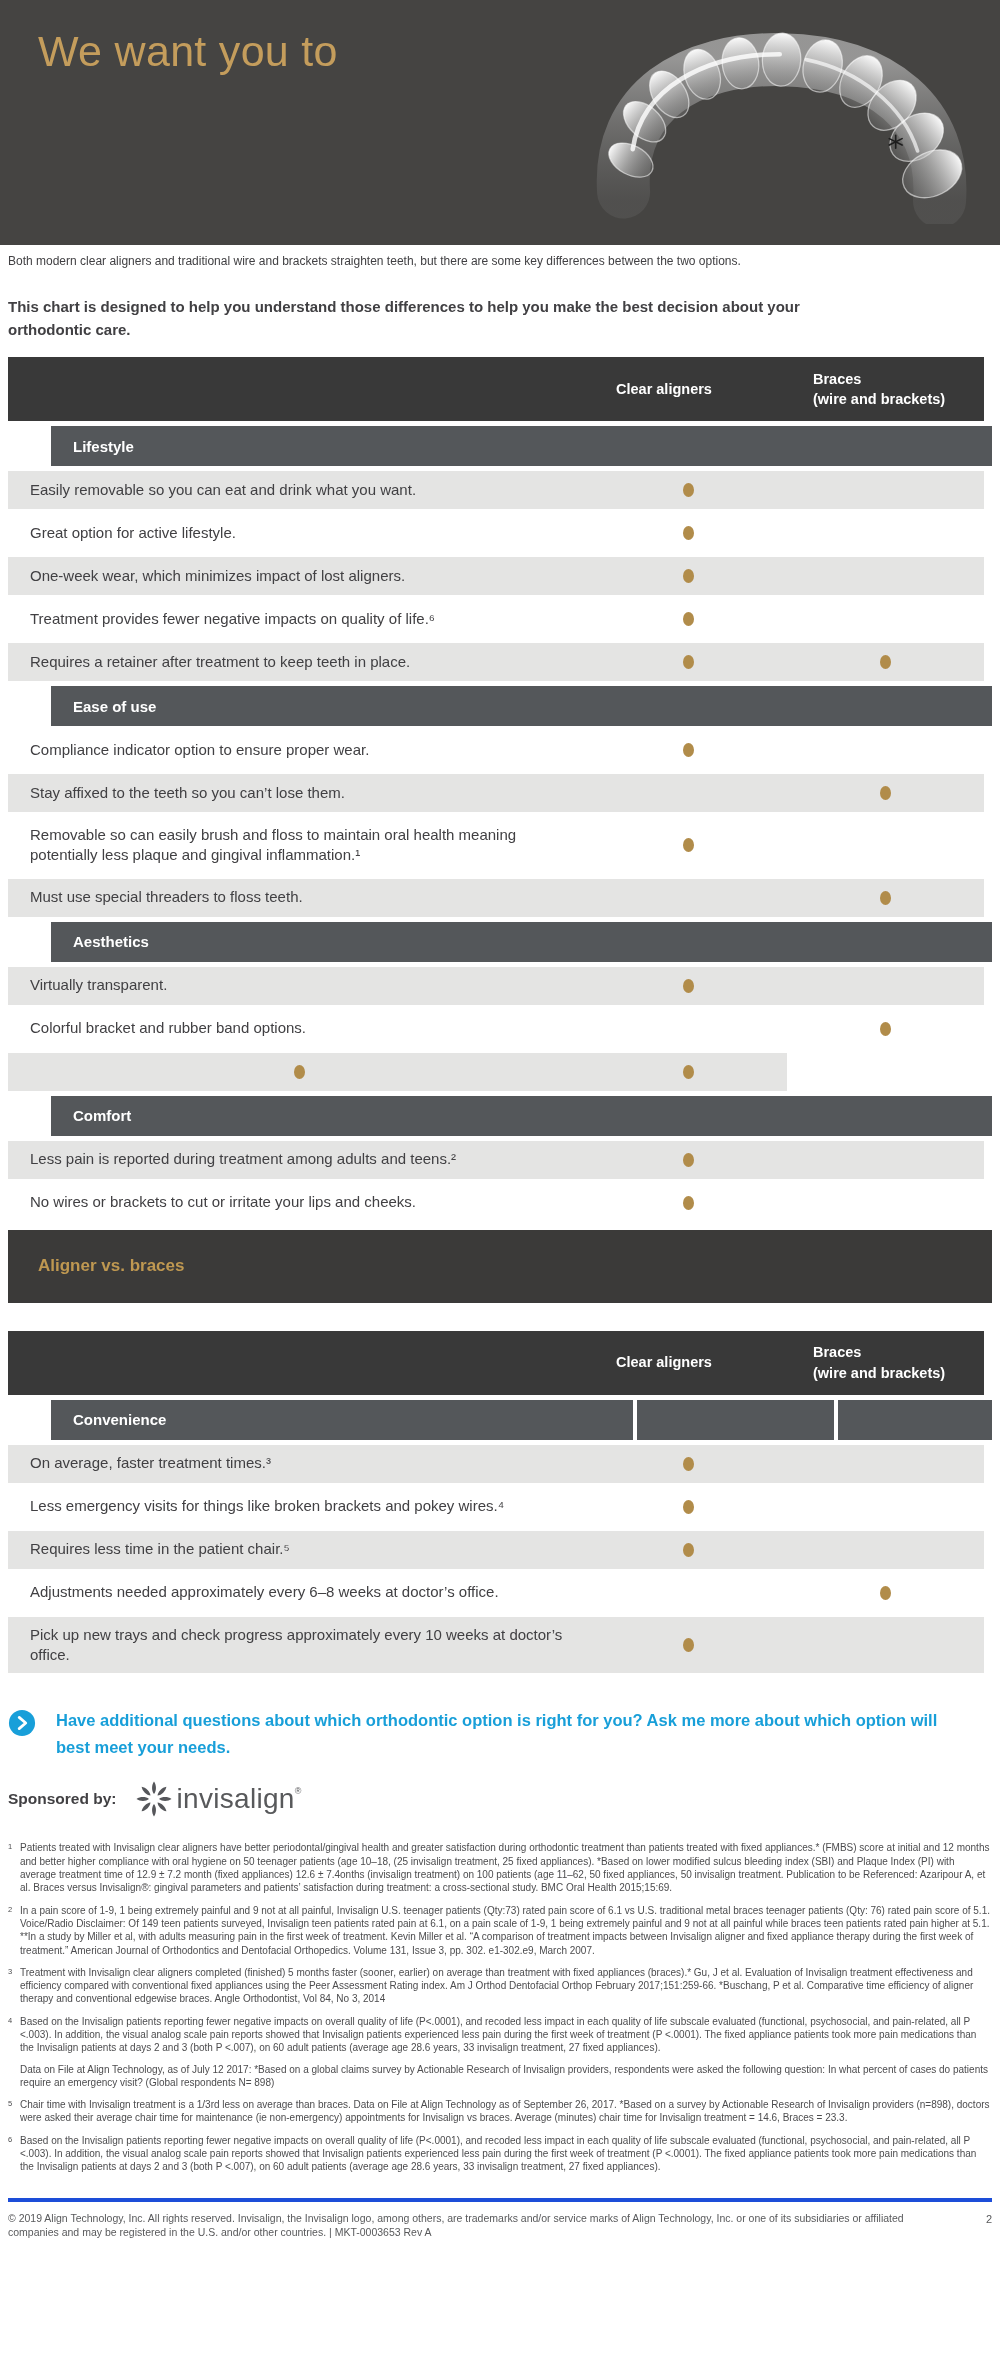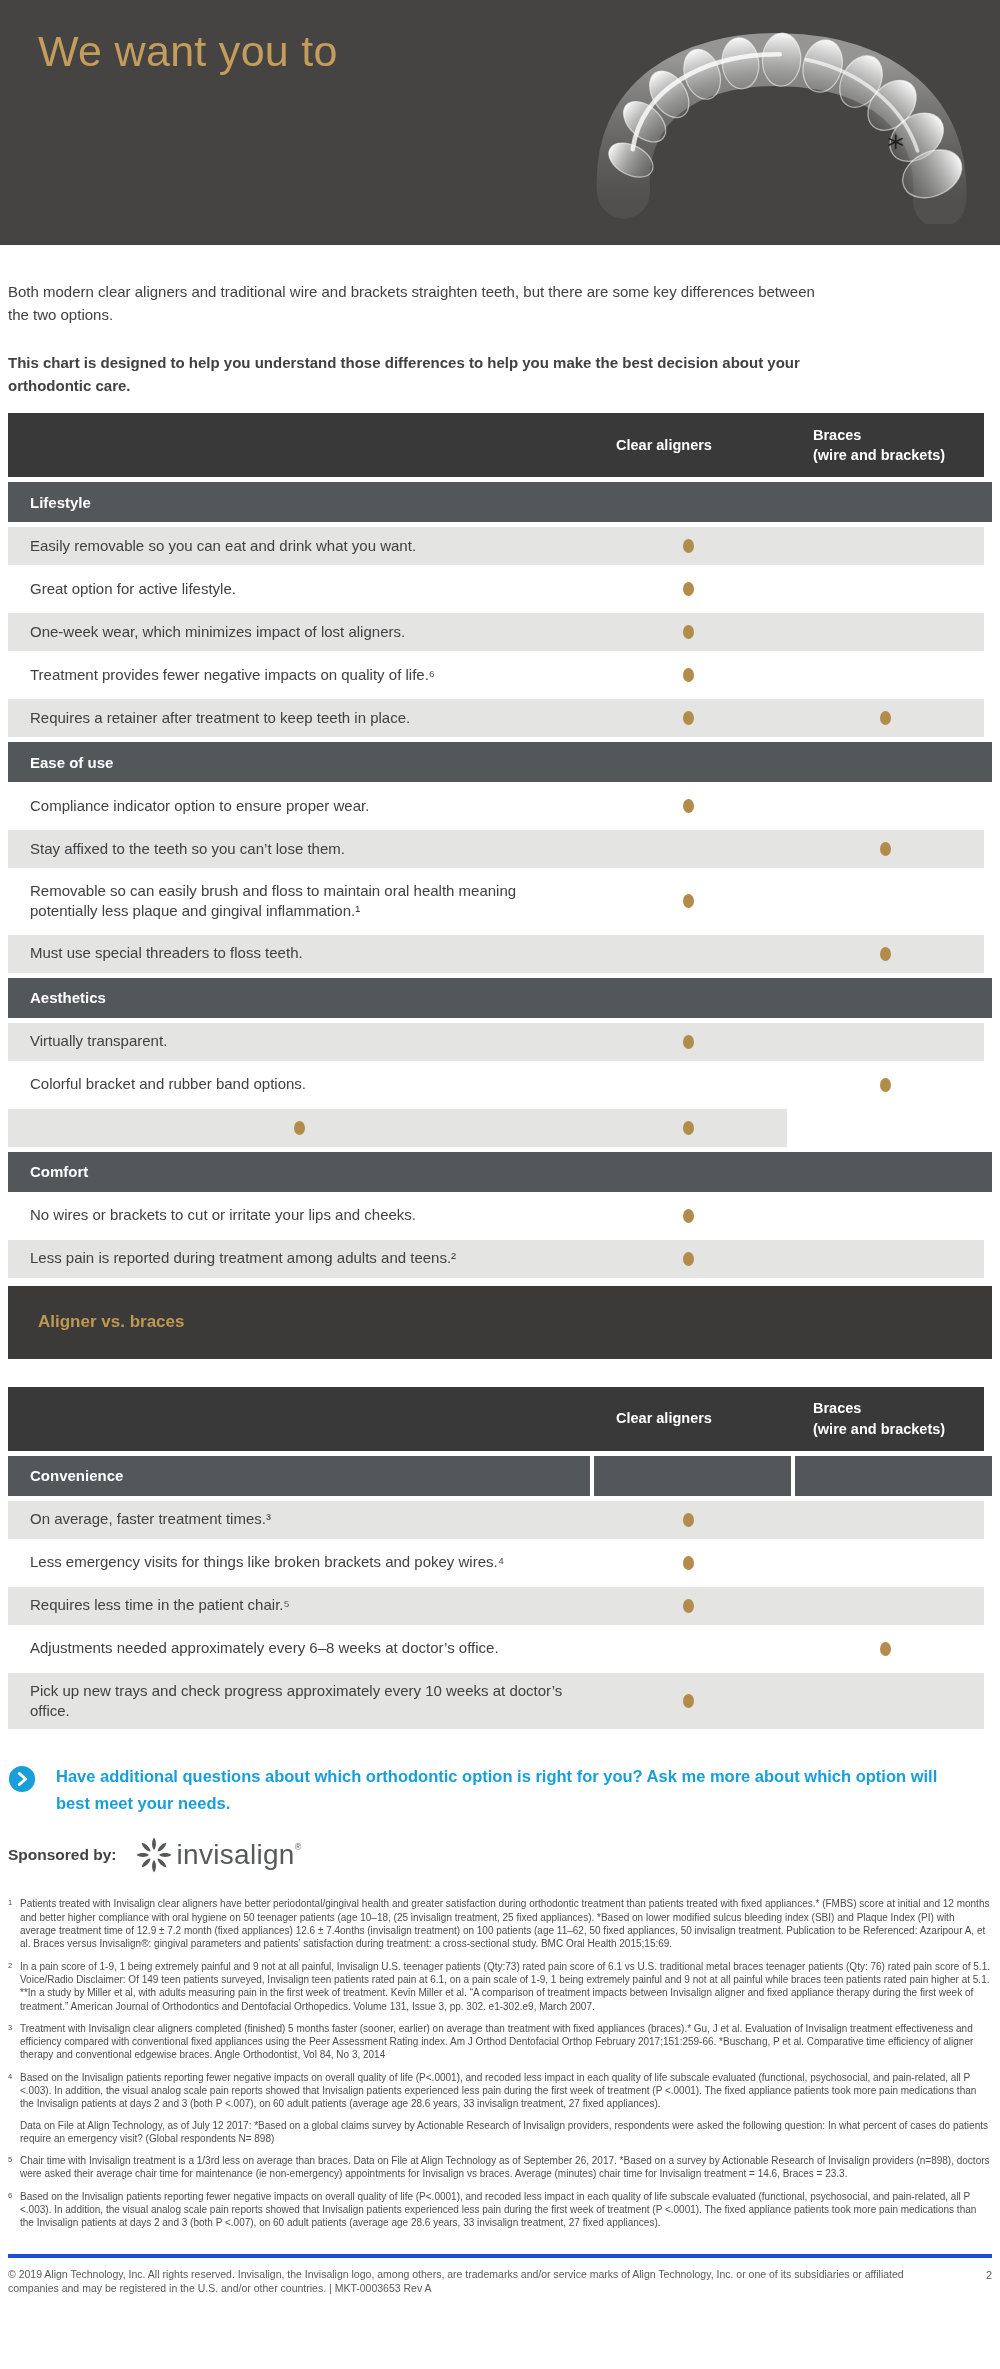--- a/index.html
+++ b/index.html
@@ -7,30 +7,30 @@
     width:1000px;min-height:2369px;background:#ffffff;
     font-family:"Liberation Sans",sans-serif;color:#414043;
   }
   
   .hero{height:245px;background:#454442;position:relative;overflow:hidden;}
   .hero-title{margin:0;padding:24px 0 0 38px;font-size:43px;line-height:54px;
     font-weight:400;color:#c49d5c;letter-spacing:.3px;}
   .aligner-svg{position:absolute;right:8px;top:14px;}
   
   .content{padding:0 8px;}
-  .intro{margin:36px 0 0;font-size:15px;line-height:1.5;max-width:830px;}
+  .intro{margin:7px 0 0;font-size:12px;line-height:1.5;max-width:830px;}
   .intro-bold{margin:26px 0 0;font-size:15px;line-height:1.5;max-width:830px;font-weight:bold;}
   
   .cmp{margin-top:16px;}
   .t-hrow,.t-row{display:grid;grid-template-columns:582px 197px 197px;gap:0;margin-bottom:5px;}
   .t-hcell{background:#393939;height:64px;}
   .t-hcol{color:#fff;font-weight:bold;font-size:14.5px;line-height:1.4;
     display:flex;flex-direction:column;justify-content:center;padding-left:26px;white-space:pre-line;}
   .t-band{background:#54575a;height:40px;display:flex;align-items:center;padding-left:22px;
-    color:#fff;font-weight:bold;font-size:15px;margin-bottom:5px;position:relative;}
+    color:#fff;font-weight:bold;font-size:15px;margin-bottom:5px;position:relative;margin-left:43px;}
   .t-band.gutters::before,.t-band.gutters::after{content:"";position:absolute;top:0;bottom:0;width:4px;background:#fff;}
   .t-band.gutters::before{left:582px;}
   .t-band.gutters::after{left:783px;}
   .t-row .cell{background:#ffffff;display:flex;align-items:center;min-height:38px;box-sizing:border-box;}
   .t-row.shaded .cell{background:#e4e4e3;}
   .cell.desc{padding:8px 24px 8px 22px;font-size:15px;line-height:1.35;}
   .cell.mark{justify-content:center;}
   .dot{width:11px;height:14px;border-radius:50%;background:#b18c4a;}
   
   .divider-band{margin-top:8px;height:73px;background:#3b3a39;display:flex;align-items:center;padding-left:30px;}
@@ -205,29 +205,29 @@
         <div class="cell mark">
           <span class="dot"></span>
         </div>
         <div class="cell mark">
           <span class="dot"></span>
         </div>
       </div>
       <div class="t-band">
         <span>Comfort</span>
       </div>
+      <div class="t-row shaded">
+        <div class="cell desc">Less pain is reported during treatment among adults and teens.²</div>
+        <div class="cell mark">
+          <span class="dot"></span>
+        </div>
+        <div class="cell mark"></div>
+      </div>
       <div class="t-row">
         <div class="cell desc">No wires or brackets to cut or irritate your lips and cheeks.</div>
-        <div class="cell mark">
-          <span class="dot"></span>
-        </div>
-        <div class="cell mark"></div>
-      </div>
-      <div class="t-row shaded">
-        <div class="cell desc">Less pain is reported during treatment among adults and teens.²</div>
         <div class="cell mark">
           <span class="dot"></span>
         </div>
         <div class="cell mark"></div>
       </div>
     </div>
 
   <div class="divider-band">
     <span>Aligner vs. braces</span>
   </div>

